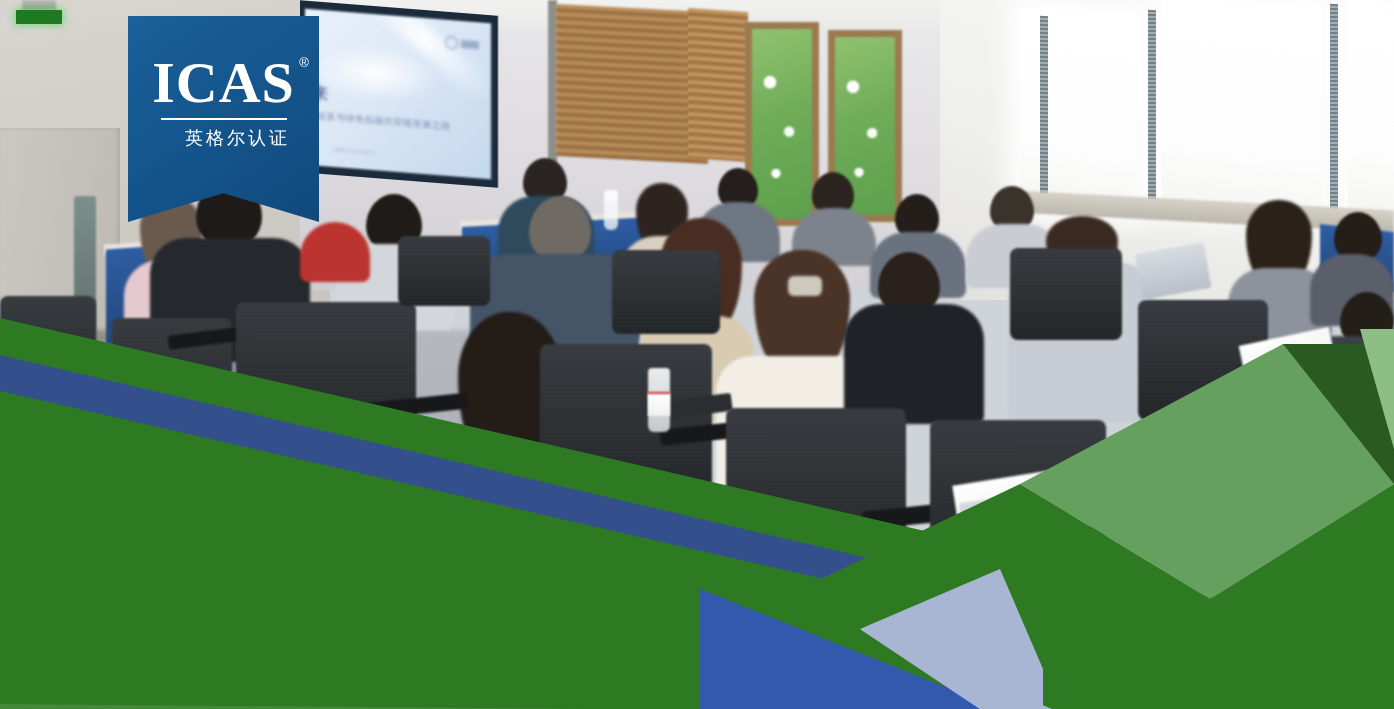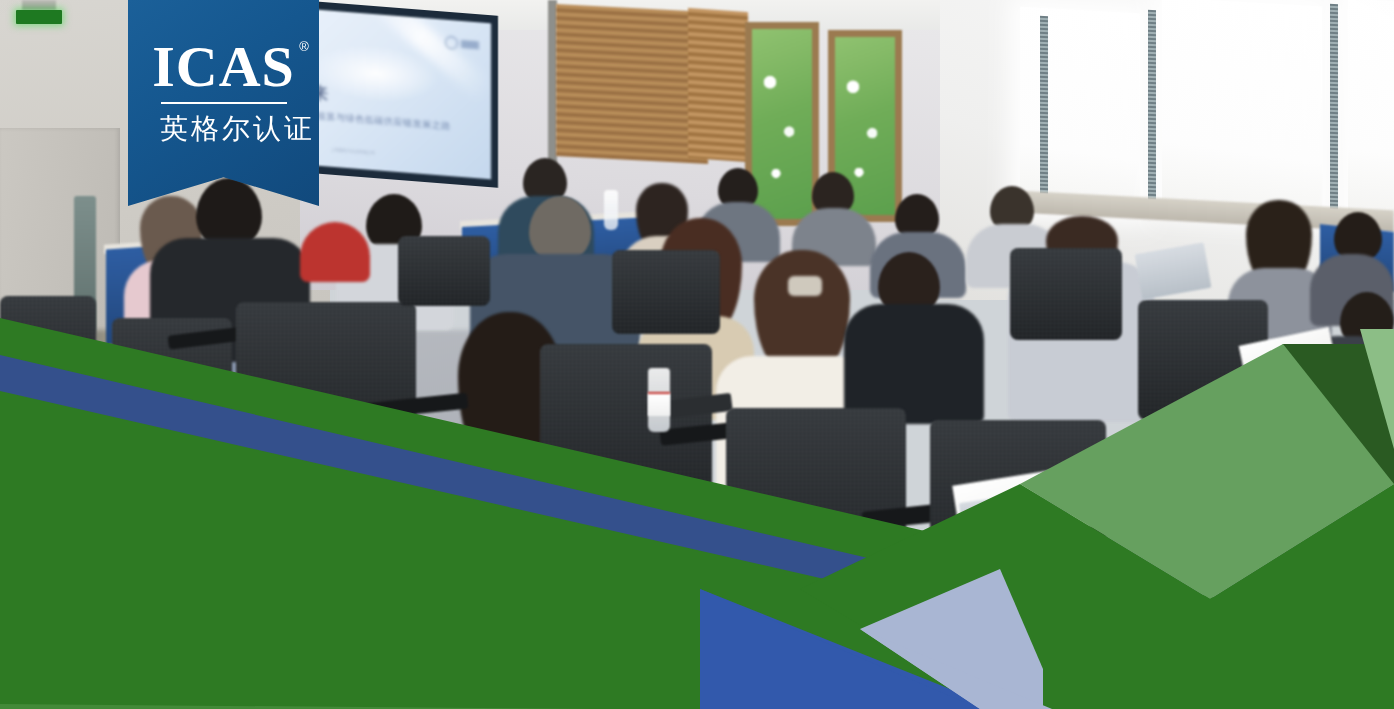--- a/index.html
+++ b/index.html
@@ -322,21 +322,21 @@
   
   .photo-soft {
     position: absolute; inset: 0;
     background: radial-gradient(ellipse 120% 110% at 50% 45%, rgba(0,0,0,0) 55%, rgba(0,0,0,0.05) 100%);
     pointer-events: none;
   }
 
   
   .logo-banner {
     position: absolute;
-    left: 128px; top: 0;
+    left: 128px; top: 16px;
     width: 191px; height: 206px;
     background: linear-gradient(145deg, #1b6099 0%, #15578f 40%, #11497c 100%);
     clip-path: polygon(0 0, 100% 0, 100% 100%, 50% 86%, 0 100%);
     text-decoration: underline;
   }
   .logo-inner {
     position: absolute;
     left: 0; right: 0; top: 38px;
     text-align: center;
     color: #ffffff;
@@ -359,21 +359,21 @@
     font-family: "Liberation Sans", sans-serif;
     font-weight: 400;
   }
   .logo-rule {
     width: 126px; height: 2px;
     background: #ffffff;
     margin: 1px auto 6px auto;
   }
   .logo-cn {
     font-family: "Liberation Sans", sans-serif;
-    font-size: 28px;
+    font-size: 18px;
     letter-spacing: 3px;
     color: #ffffff;
     font-weight: 500;
     padding-left: 28px;
   }
 
   
   .shapes {
     position: absolute;
     left: 0; bottom: 0;

